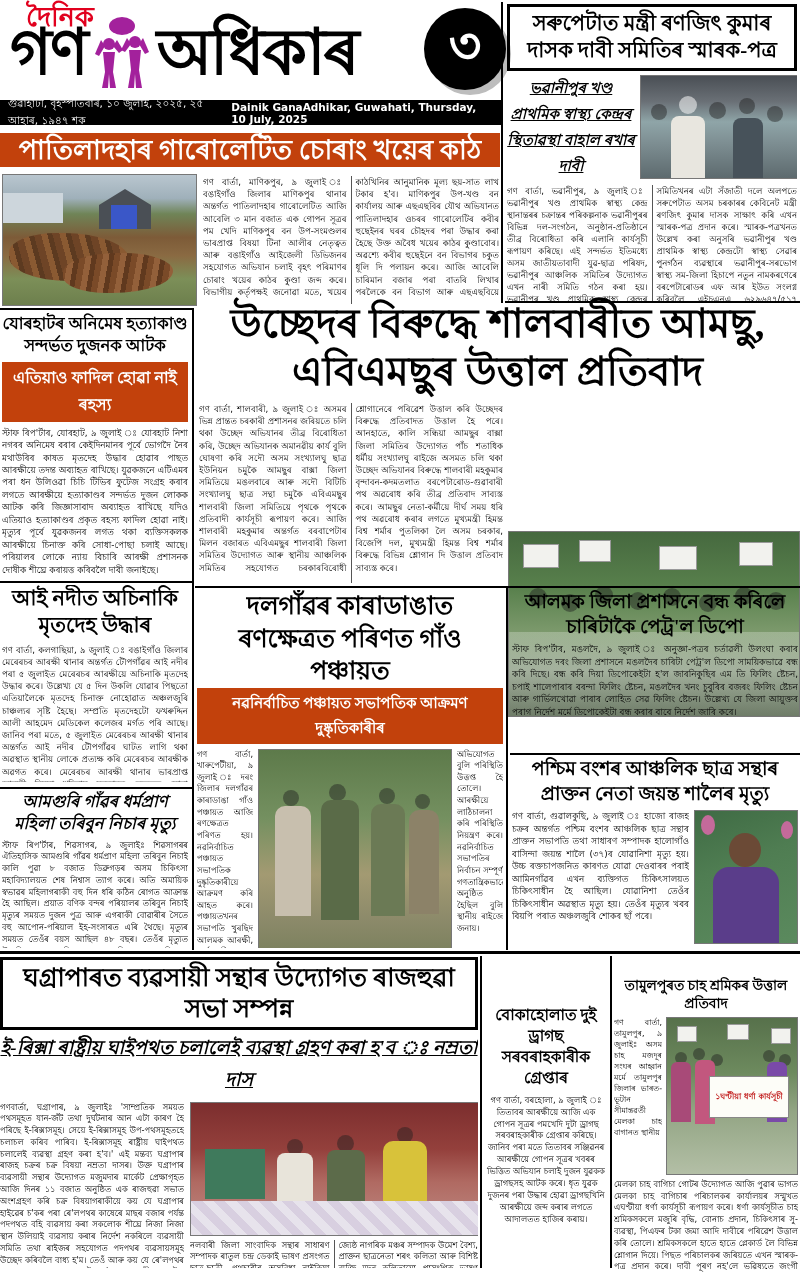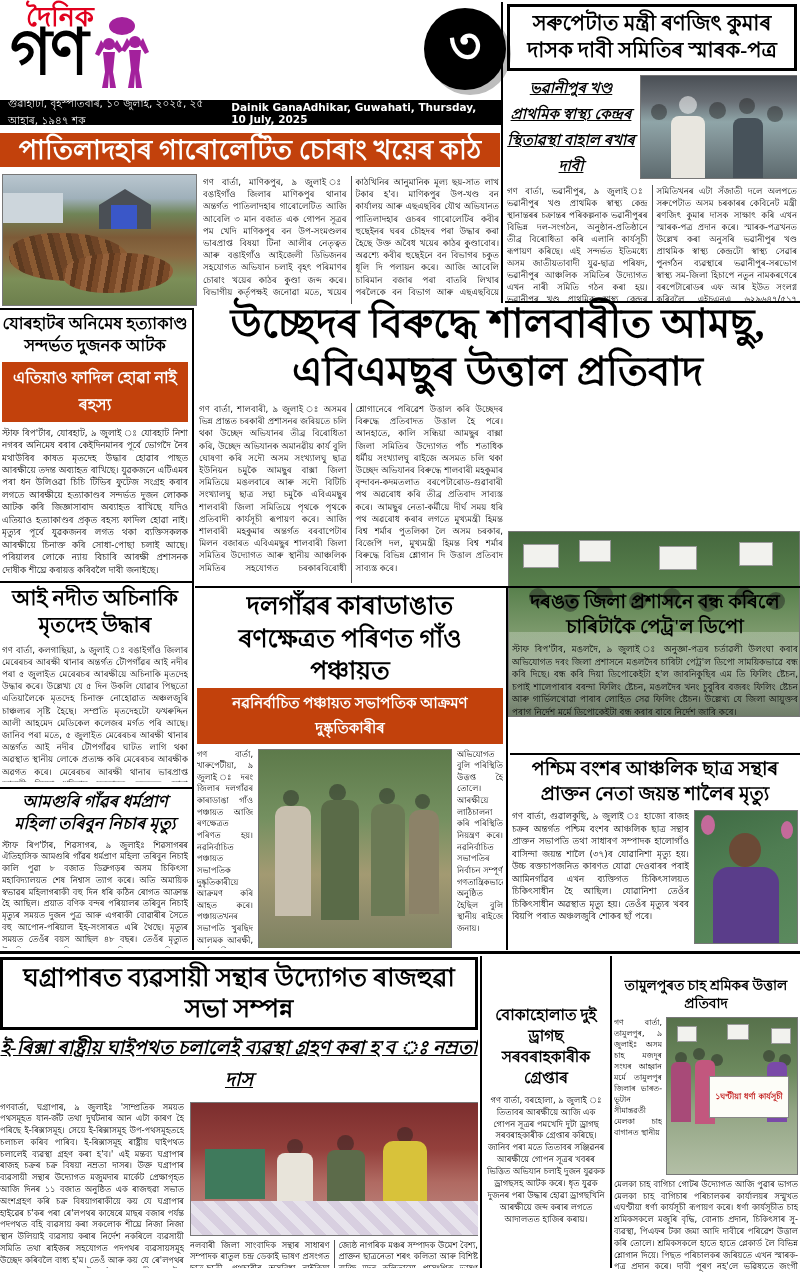--- a/index.html
+++ b/index.html
@@ -59,20 +59,21 @@
           <circle cx="16" cy="28" r="6" fill="#a3219c"></circle>
           <path d="M10 36 L22 36 L20 56 L23 72 L17 72 L16 58 L15 72 L9 72 L12 56 Z" fill="#a3219c"></path>
           <path d="M8 24 L2 38 L6 40 L12 30 Z" fill="#a3219c"></path>
           <path d="M24 24 L30 34 L26 37 L20 30 Z" fill="#a3219c"></path>
           <circle cx="42" cy="26" r="6" fill="#a3219c"></circle>
           <path d="M36 34 L48 34 L46 54 L49 72 L43 72 L42 58 L41 72 L35 72 L38 54 Z" fill="#a3219c"></path>
           <path d="M34 22 L28 34 L32 36 L38 28 Z" fill="#a3219c"></path>
           <path d="M50 22 L56 36 L52 38 L46 28 Z" fill="#a3219c"></path>
         </svg>
       </span>
+      <span class="title-big">অধিকাৰ</span>
     </div>
   </div>
   <div class="abs page-circle" style="left:424px;top:8px;">
     <span>৩</span>
   </div>
   <div class="abs date-bar" style="left:0;top:100px;width:486px;">
     <span>গুৱাহাটী, বৃহস্পতিবাৰ, ১০ জুলাই, ২০২৫, ২৫ আহাৰ, ১৯৪৭ শক</span>
     <span class="date-en">Dainik GanaAdhikar, Guwahati, Thursday, 10 July, 2025</span>
   </div>
 
@@ -161,21 +162,21 @@
         <div class="abs" style="left:62px;top:50px;width:38px;height:120px;background:#5a6b48;border-radius:10px 10px 0 0;"></div>
         <div class="abs" style="left:112px;top:54px;width:34px;height:112px;background:#6b7a55;border-radius:10px 10px 0 0;"></div>
         <div class="abs" style="left:150px;top:60px;width:30px;height:104px;background:#8c8268;border-radius:10px 10px 0 0;"></div>
       </div>
       <div class="body-txt" style="flex:1;font-size:8.2px;">অভিযোগত বুলি পৰিস্থিতি উত্তপ্ত হৈ তোলে। আৰক্ষীয়ে লাঠিচালনা কৰি পৰিস্থিতি নিয়ন্ত্ৰণ কৰে। নৱনিৰ্বাচিত সভাপতিৰ নিৰ্বাচন সম্পূৰ্ণ গণতান্ত্ৰিকভাৱে অনুষ্ঠিত হৈছিল বুলি স্থানীয় ৰাইজে জনায়।</div>
     </div>
 
   </div>
 
   <div class="abs" style="left:512px;top:590px;width:286px;height:162px;overflow:hidden;">
-    <div class="headline" style="font-size:19px;line-height:1.3;">দৰঙত জিলা প্ৰশাসনে বন্ধ কৰিলে চাৰিটাকৈ পেট্ৰ'ল ডিপো</div>
+    <div class="headline" style="font-size:19px;line-height:1.3;">আলমক জিলা প্ৰশাসনে বন্ধ কৰিলে চাৰিটাকৈ পেট্ৰ'ল ডিপো</div>
     <div class="body-txt" style="margin-top:4px;height:104px;font-size:8.8px;">স্টাফ ৰিপ'ৰ্টাৰ, মঙলদৈ, ৯ জুলাই ঃ অনুজ্ঞা-পত্ৰৰ চৰ্তাৱলী উলংঘা কৰাৰ অভিযোগত দৰং জিলা প্ৰশাসনে মঙলদৈৰ চাৰিটা পেট্ৰ'ল ডিপো সাময়িকভাৱে বন্ধ কৰি দিছে। বন্ধ কৰি দিয়া ডিপোকেইটা হ'ল জাৰনিকুছিৰ এম তি ফিলিং ষ্টেচন, চপাই শালেপাৰাৰ বৰন্দা ফিলিং ষ্টেচন, মঙলদৈৰ খনং চুবুৰিৰ বজৰং ফিলিং ষ্টেচন আৰু গাৰ্ভিলখোৱা পাৰাৰ লোহিত সেৱ ফিলিং ষ্টেচন। উল্লেখ্য যে জিলা আয়ুক্তৰ পৰাগ নিৰ্দেশ মৰ্মে ডিপোকেইটা বন্ধ কৰাৰ বাবে নিৰ্দেশ জাৰি কৰে।</div>
   </div>
   <div class="abs hrule" style="left:510px;top:753px;width:290px;height:1.5px;"></div>
 
   <div class="abs" style="left:512px;top:757px;width:286px;height:191px;overflow:hidden;">
     <div class="headline" style="font-size:19px;line-height:1.3;">পশ্চিম বংশৰ আঞ্চলিক ছাত্ৰ সন্থাৰ প্ৰাক্তন নেতা জয়ন্ত শালৈৰ মৃত্যু</div>
     <div style="margin-top:4px;overflow:hidden;">
       <div class="photo ph-portrait" style="float:right;width:102px;height:132px;margin-left:5px;">
         <div class="blob" style="left:34px;top:22px;width:32px;height:34px;background:#6b4a36;"></div>
         <div class="abs" style="left:18px;top:56px;width:66px;height:80px;background:#5a3d8a;border-radius:16px 16px 0 0;"></div>

